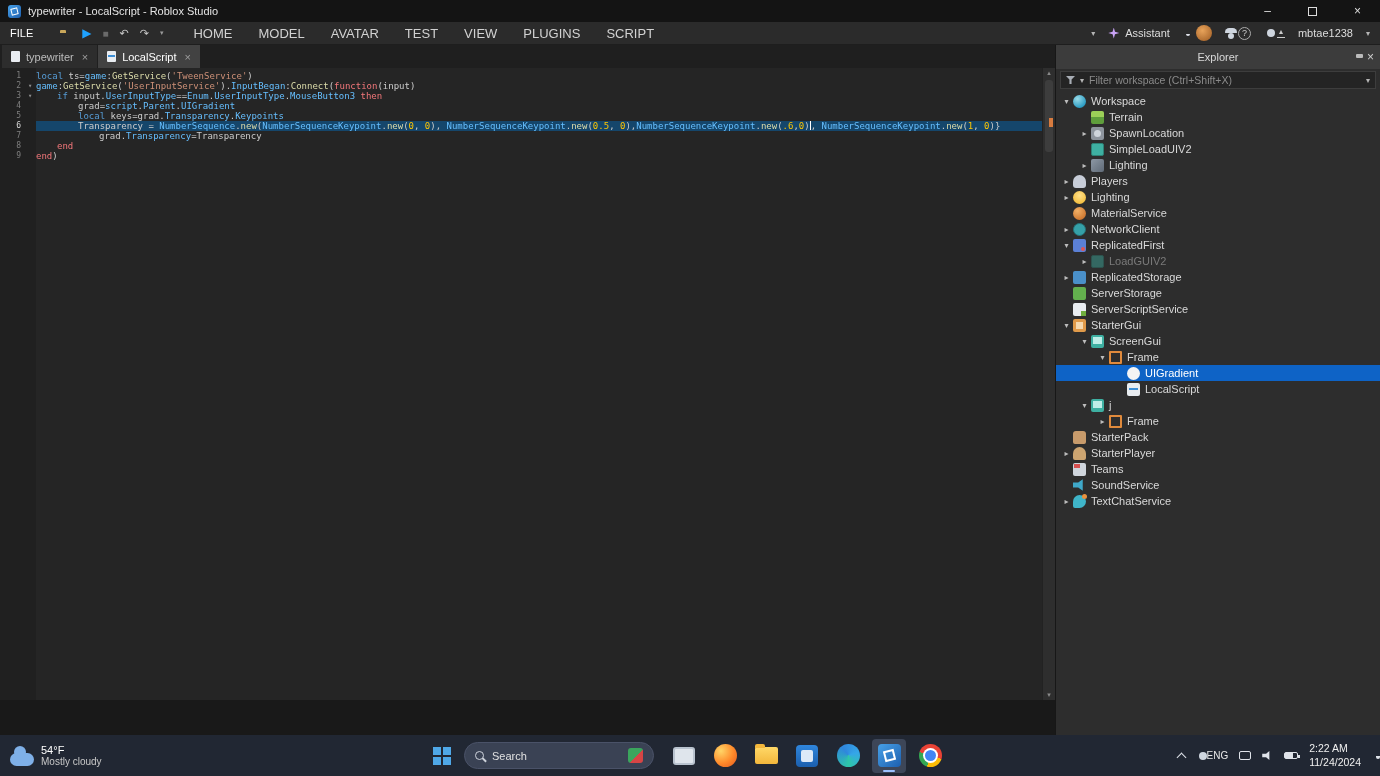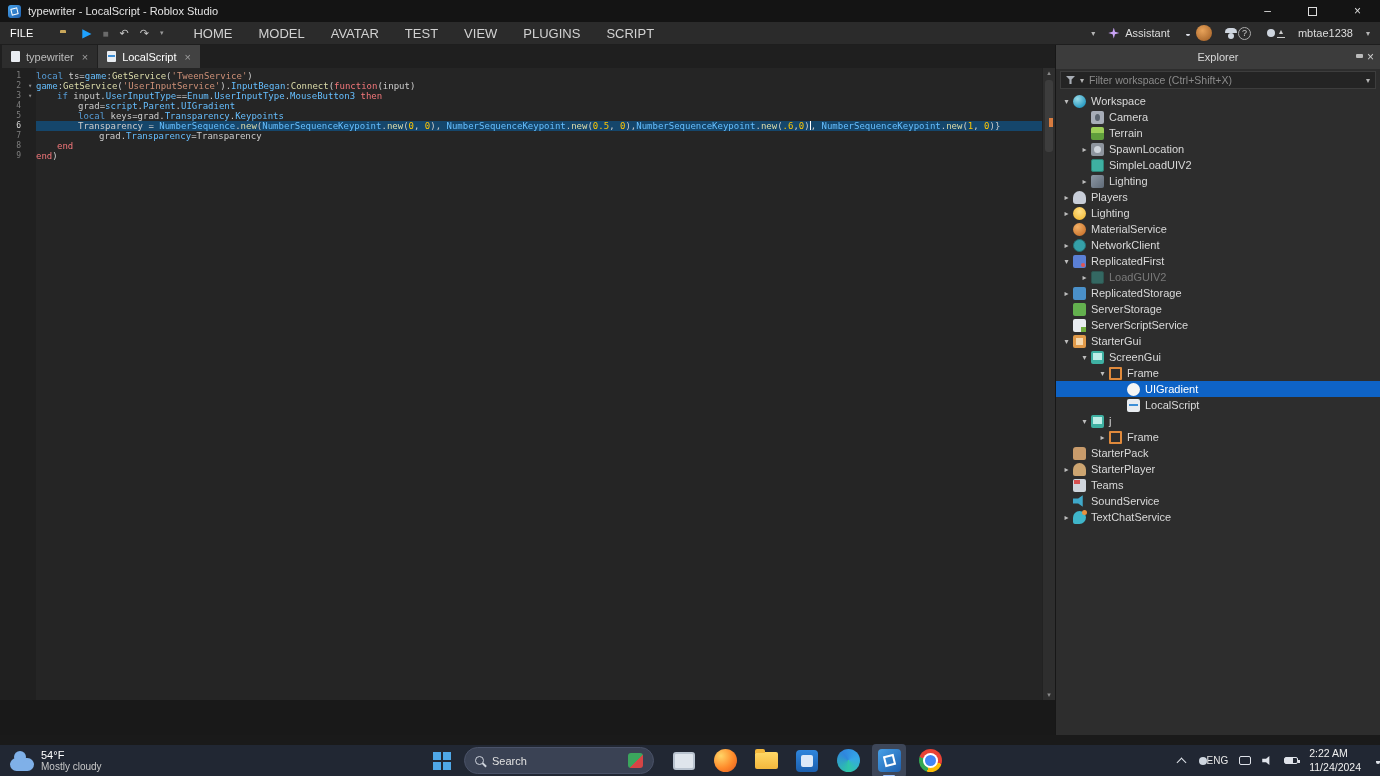--- a/index.html
+++ b/index.html
@@ -128,21 +128,21 @@
   .t-localscript::after{content:"";position:absolute;left:2px;right:2px;top:5px;height:2px;background:#3d8fd6}
   .t-starterpack{background:#c89b6b;border-radius:3px 3px 2px 2px}
   .t-starterplayer{background:#cda571;border-radius:50% 50% 2px 2px}
   .t-teams{background:#cfd5dc}
   .t-teams::after{content:"";position:absolute;left:1px;top:1px;width:6px;height:4px;background:#d65050}
   .t-soundservice{background:#3fa8c9;clip-path:polygon(0 30%,40% 30%,75% 5%,75% 95%,40% 70%,0 70%)}
   .t-textchatservice{background:#3fb5c9;border-radius:50% 50% 50% 2px}
   .t-textchatservice::after{content:"";position:absolute;right:-1px;top:-1px;width:5px;height:5px;background:#e8913f;border-radius:50%}
 
   
-  .taskbar{position:absolute;left:0;right:0;bottom:0;height:31px;background:#212733;display:flex;align-items:center}
+  .taskbar{position:absolute;left:0;right:0;bottom:0;height:41px;background:#212733;display:flex;align-items:center}
   .weather{position:absolute;left:10px;display:flex;align-items:center;gap:7px;color:#fff}
   .wicon{width:24px;height:13px;background:#7fb0e8;border-radius:8px;position:relative;margin-top:7px;flex:none}
   .wicon::before{content:"";position:absolute;left:4px;top:-7px;width:12px;height:12px;border-radius:50%;background:#7fb0e8}
   .wtemp{font-size:11px;color:#fff}
   .wcond{font-size:10px;color:#c8c8c8}
   .tb-center{margin:0 auto;display:flex;align-items:center;gap:13px}
   .win-logo{display:grid;grid-template-columns:8px 8px;gap:2px;cursor:default}
   .win-logo span{width:8px;height:8px;background:#4fa8e8}
   .search-pill{width:190px;height:27px;border-radius:14px;background:#3a4254;border:1px solid #4a5268;display:flex;align-items:center;padding:0 10px;gap:8px;color:#e0e0e0;font-size:11px}
   .mag{width:9px;height:9px;border:1.5px solid #ced3dc;border-radius:50%;position:relative;flex:none}
@@ -316,26 +316,20 @@
       <div class="tree">
           <div class="tree-row">
             <span class="indent" style="width: 0px;"></span>
             <span class="arrow">▾</span>
             <span class="tico t-workspace"></span>
             <span class="tree-label">Workspace</span>
           </div>
           <div class="tree-row">
             <span class="indent" style="width: 18px;"></span>
             <span class="arrow"></span>
-            <span class="tico t-camera"></span>
-            <span class="tree-label">Camera</span>
-          </div>
-          <div class="tree-row">
-            <span class="indent" style="width: 18px;"></span>
-            <span class="arrow"></span>
             <span class="tico t-terrain"></span>
             <span class="tree-label">Terrain</span>
           </div>
           <div class="tree-row">
             <span class="indent" style="width: 18px;"></span>
             <span class="arrow">▸</span>
             <span class="tico t-spawnlocation"></span>
             <span class="tree-label">SpawnLocation</span>
           </div>
           <div class="tree-row">

